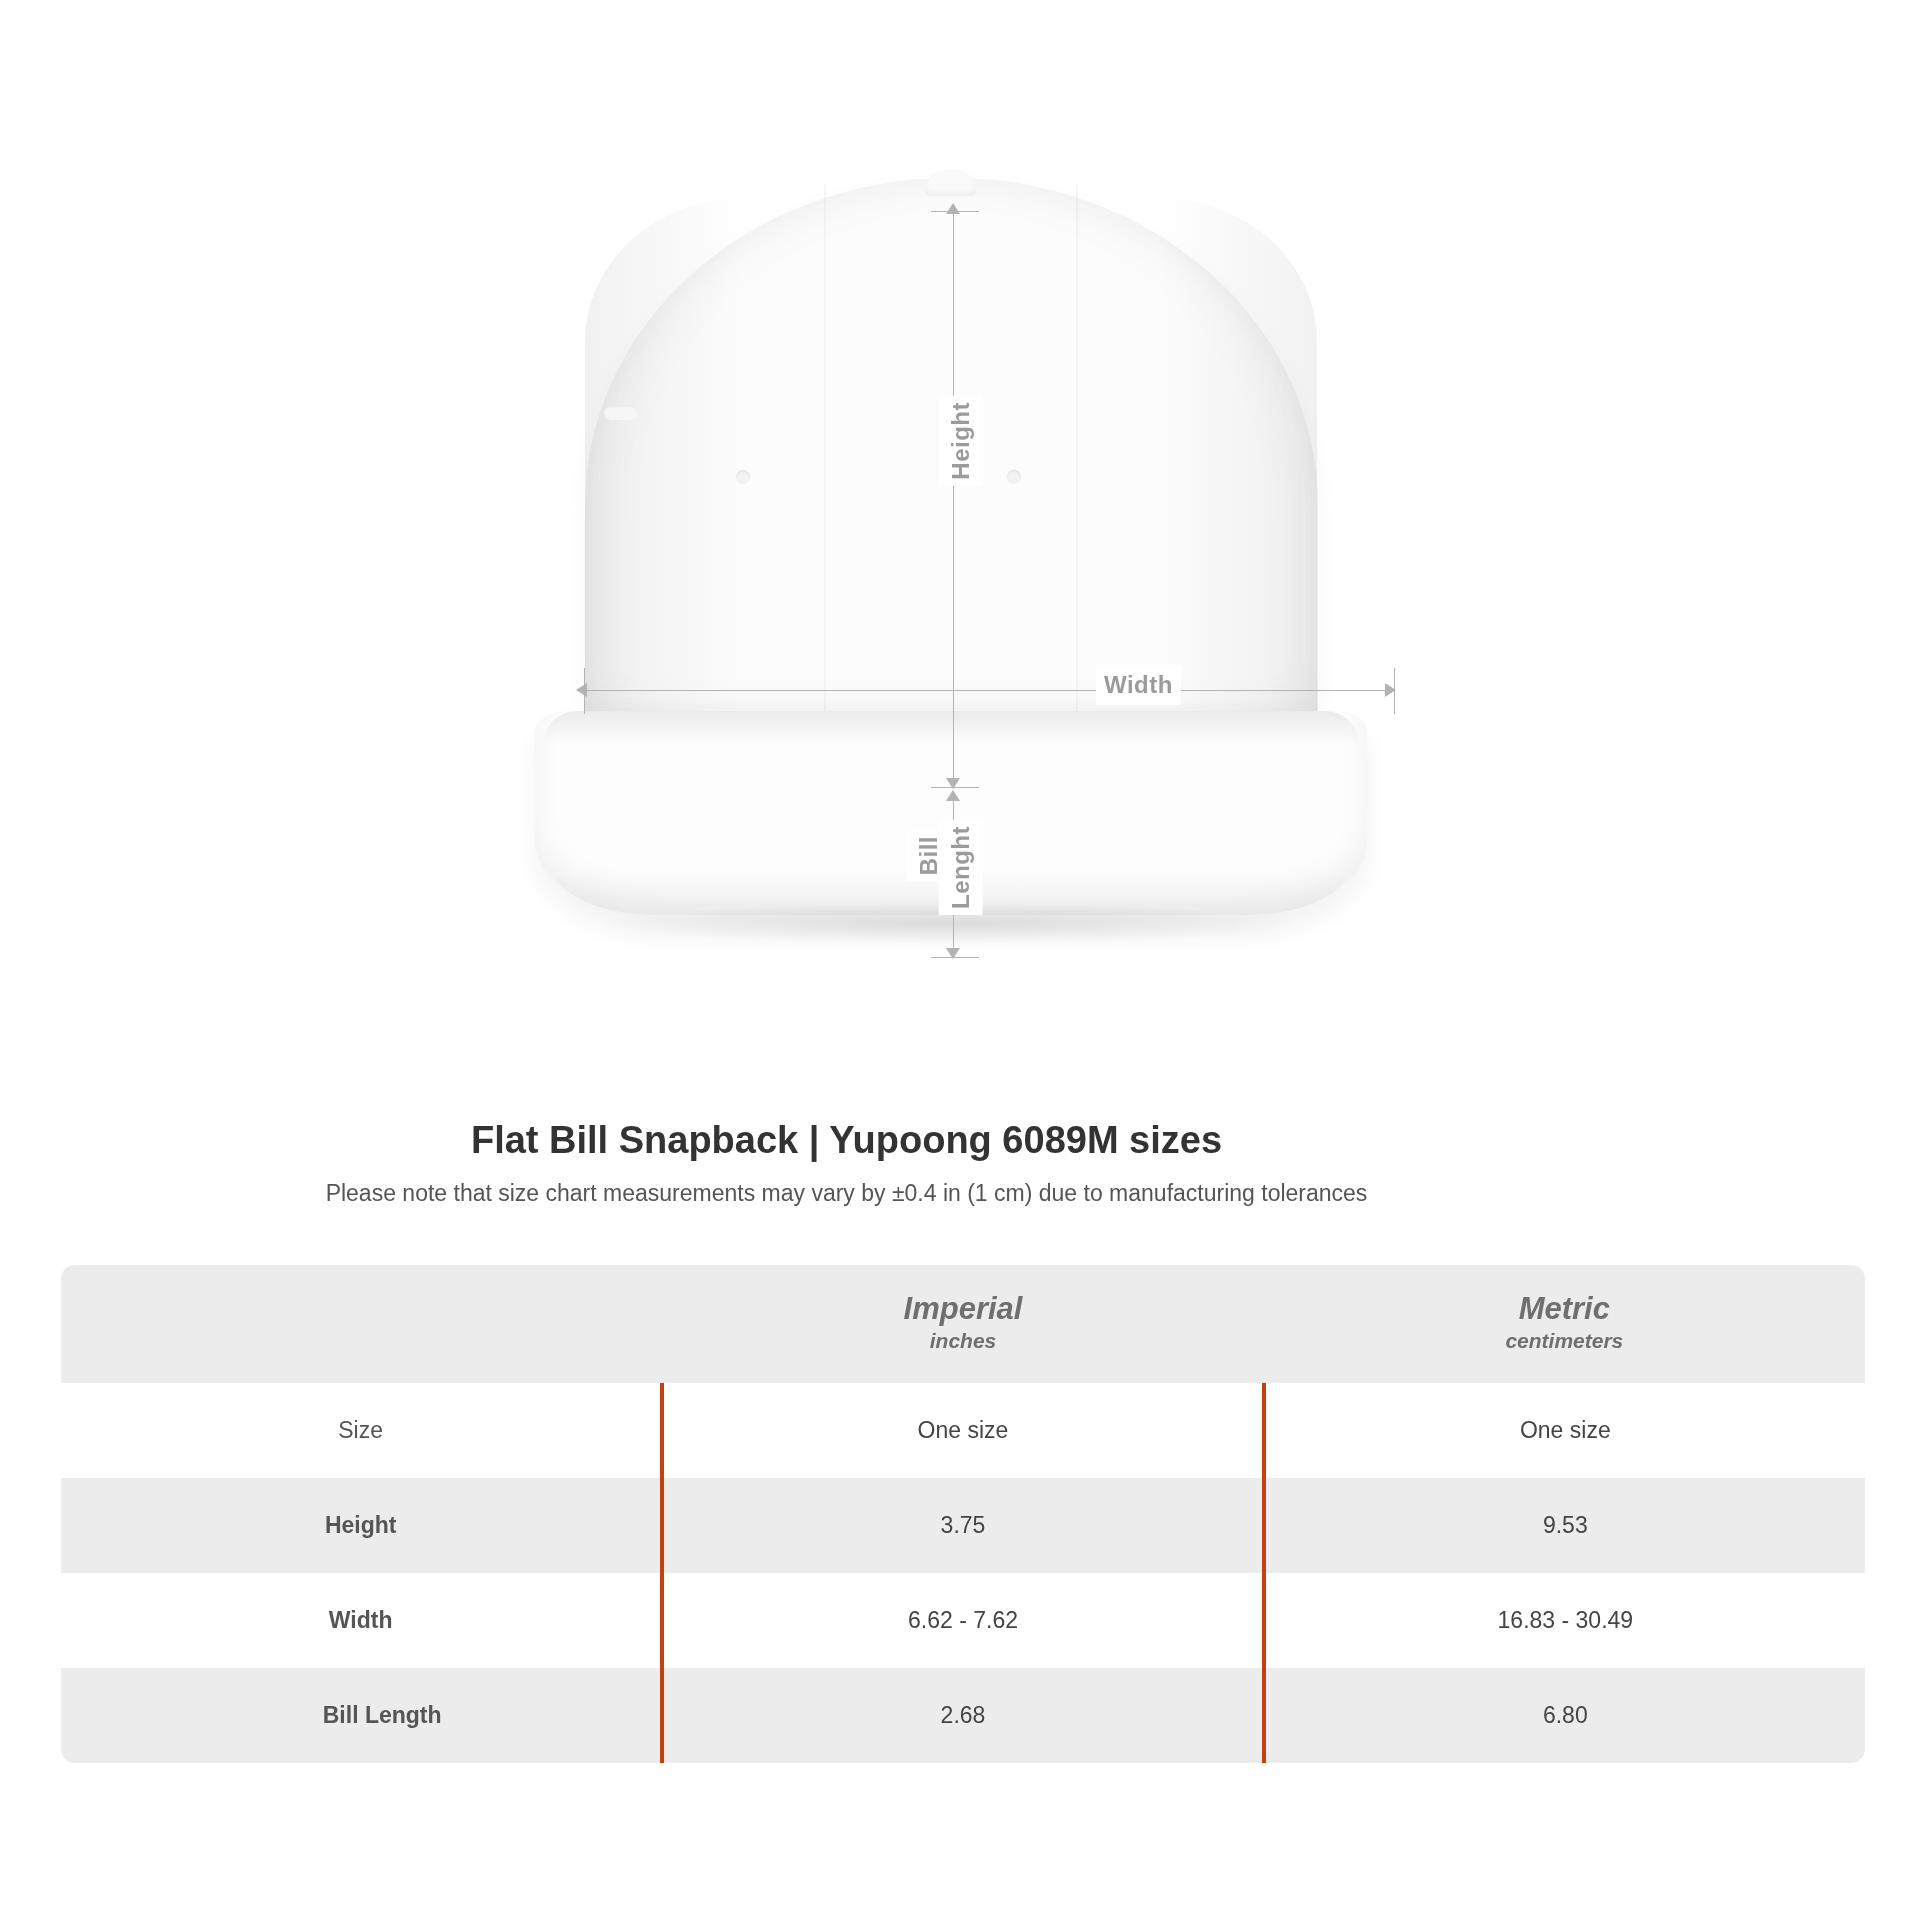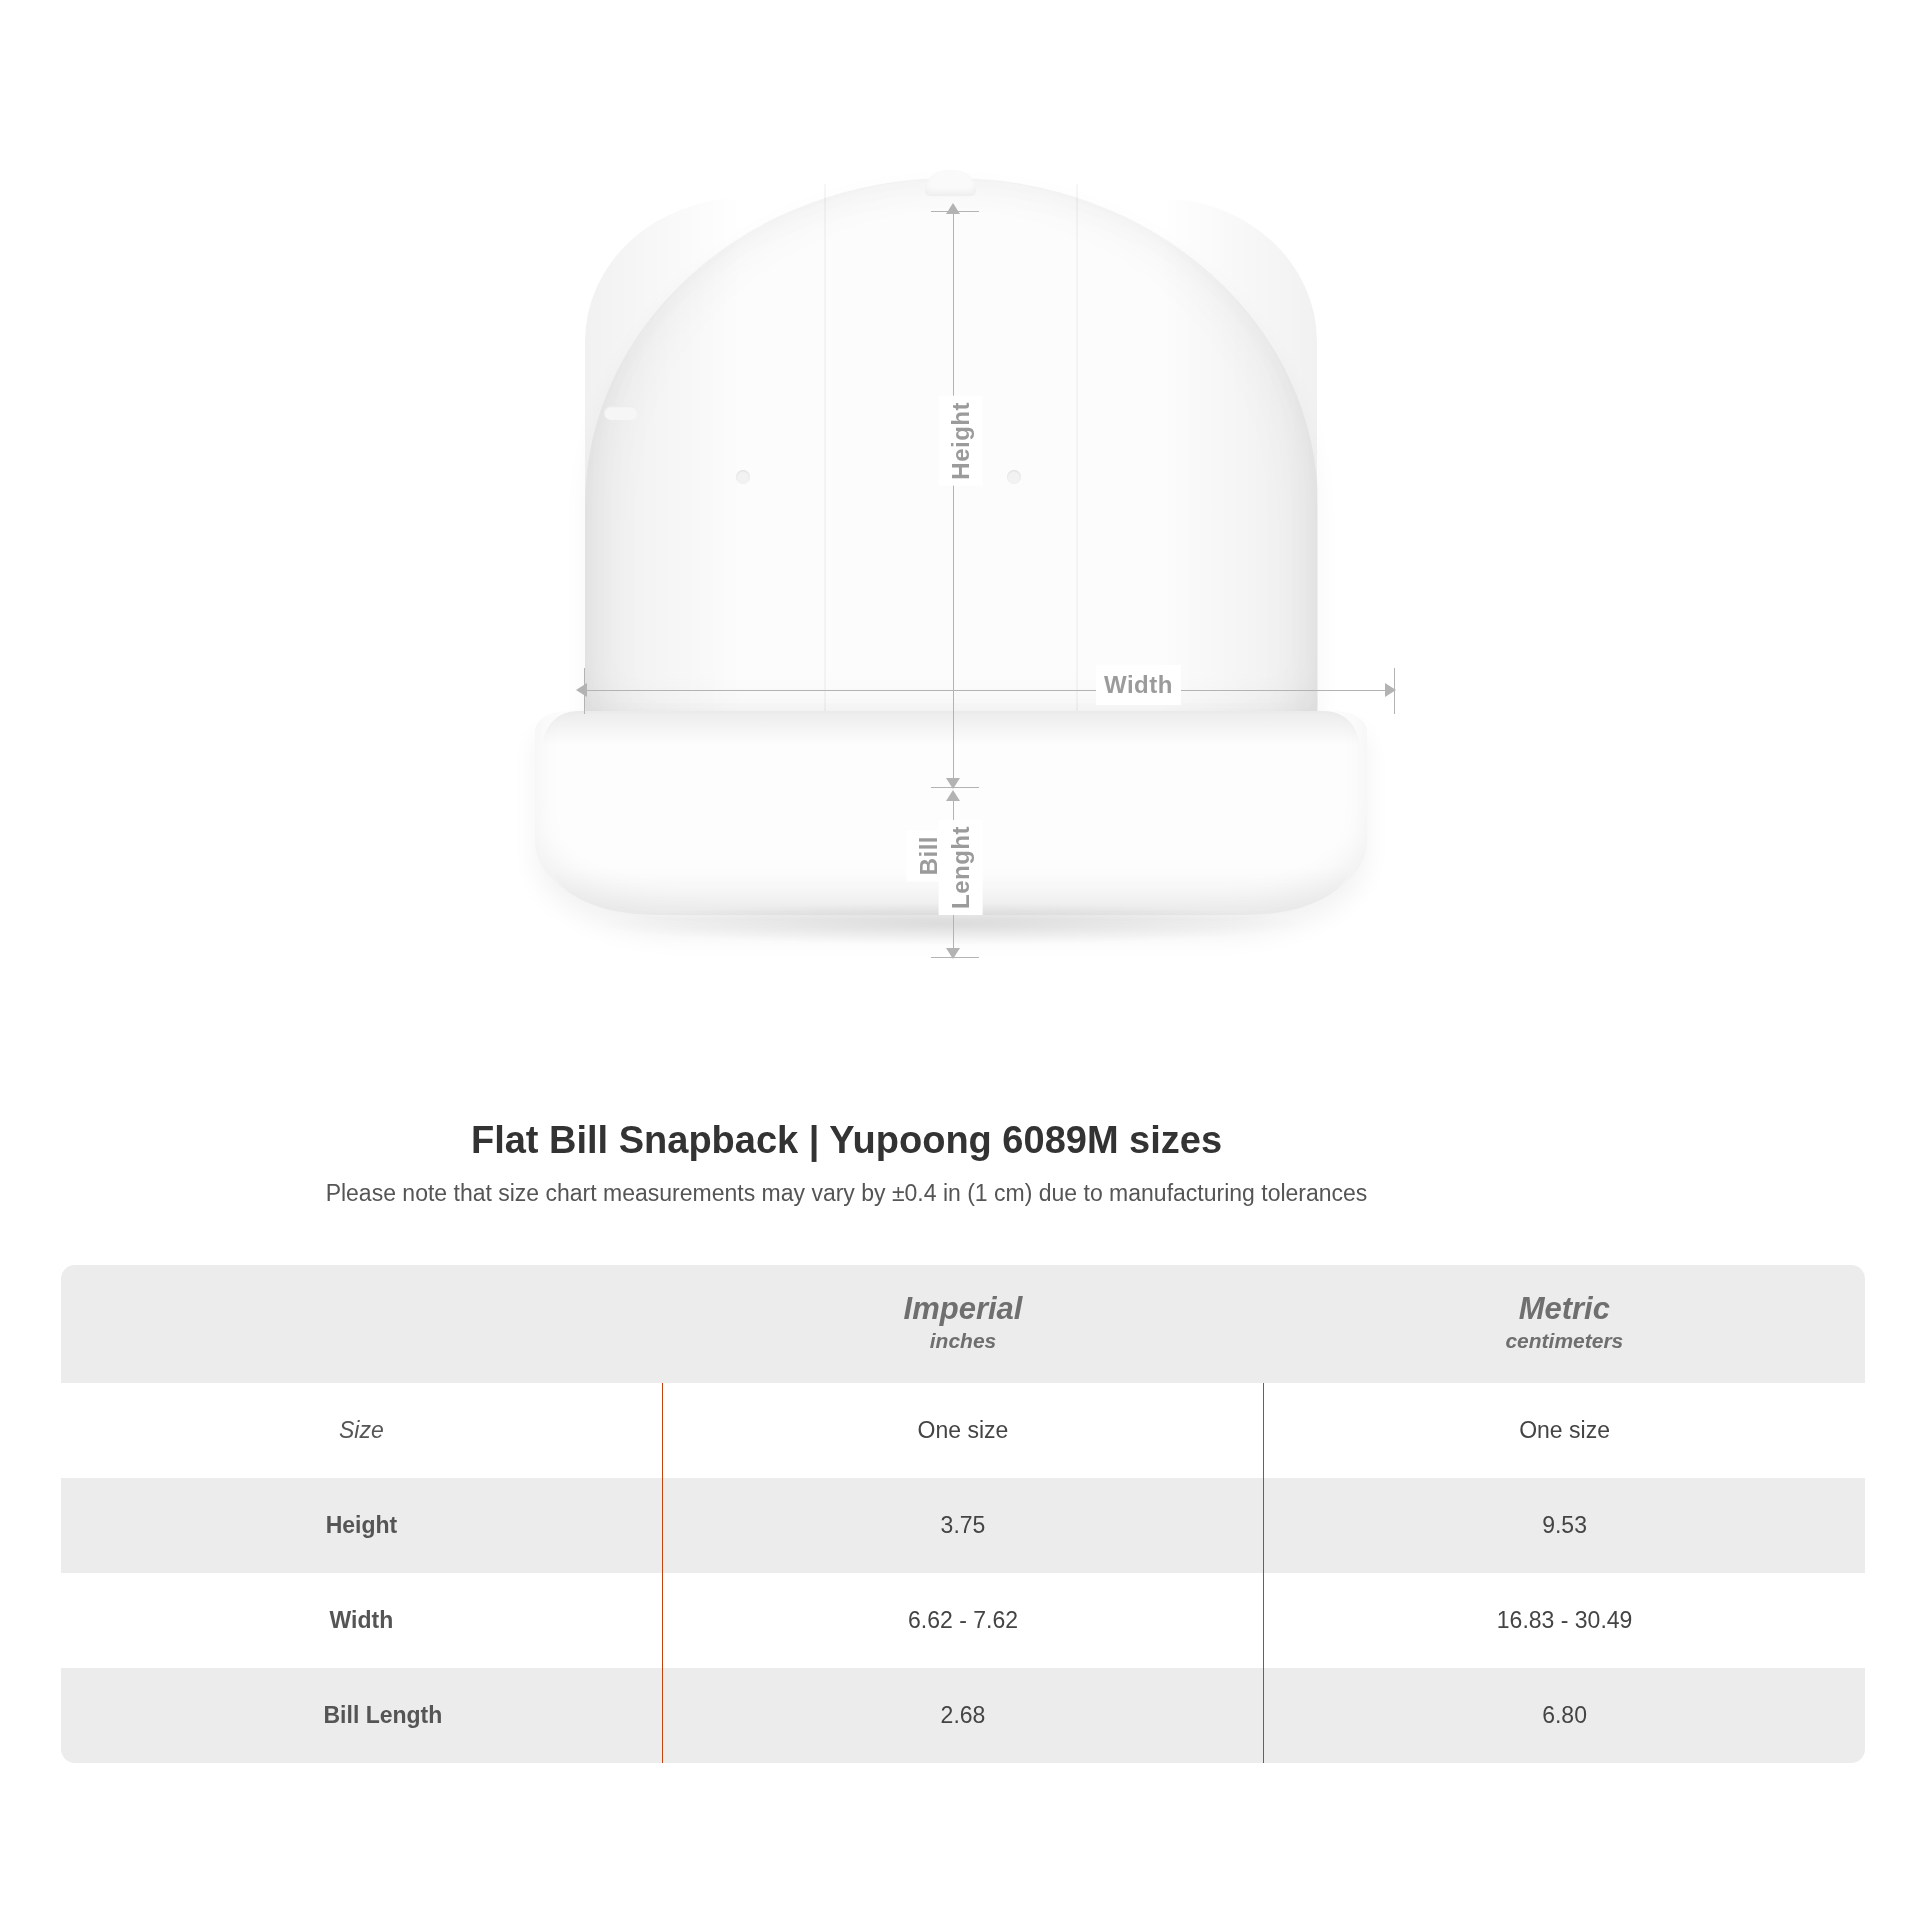--- a/index.html
+++ b/index.html
@@ -266,27 +266,26 @@
     margin-top: 2px;
   }
   .row-label {
     font-size: 23px;
     font-weight: bold;
     color: #555555;
     width: 238px;
   }
   .row-label.plain {
     font-weight: normal;
-    font-style: italic;
   }
   .cell {
     font-size: 23px;
     color: #444444;
     padding: 34px 0;
-    border-left: 1px solid #c2410c;
+    border-left: 4px solid #c2410c;
   }
   .row-shaded td {
     background: #ececec;
   }
   .row-plain td {
     background: #ffffff;
   }
   .row-last td:first-child { border-radius: 0 0 0 14px; padding-left: 44px; }
   .row-last td:last-child { border-radius: 0 0 14px 0; }
 </style>

